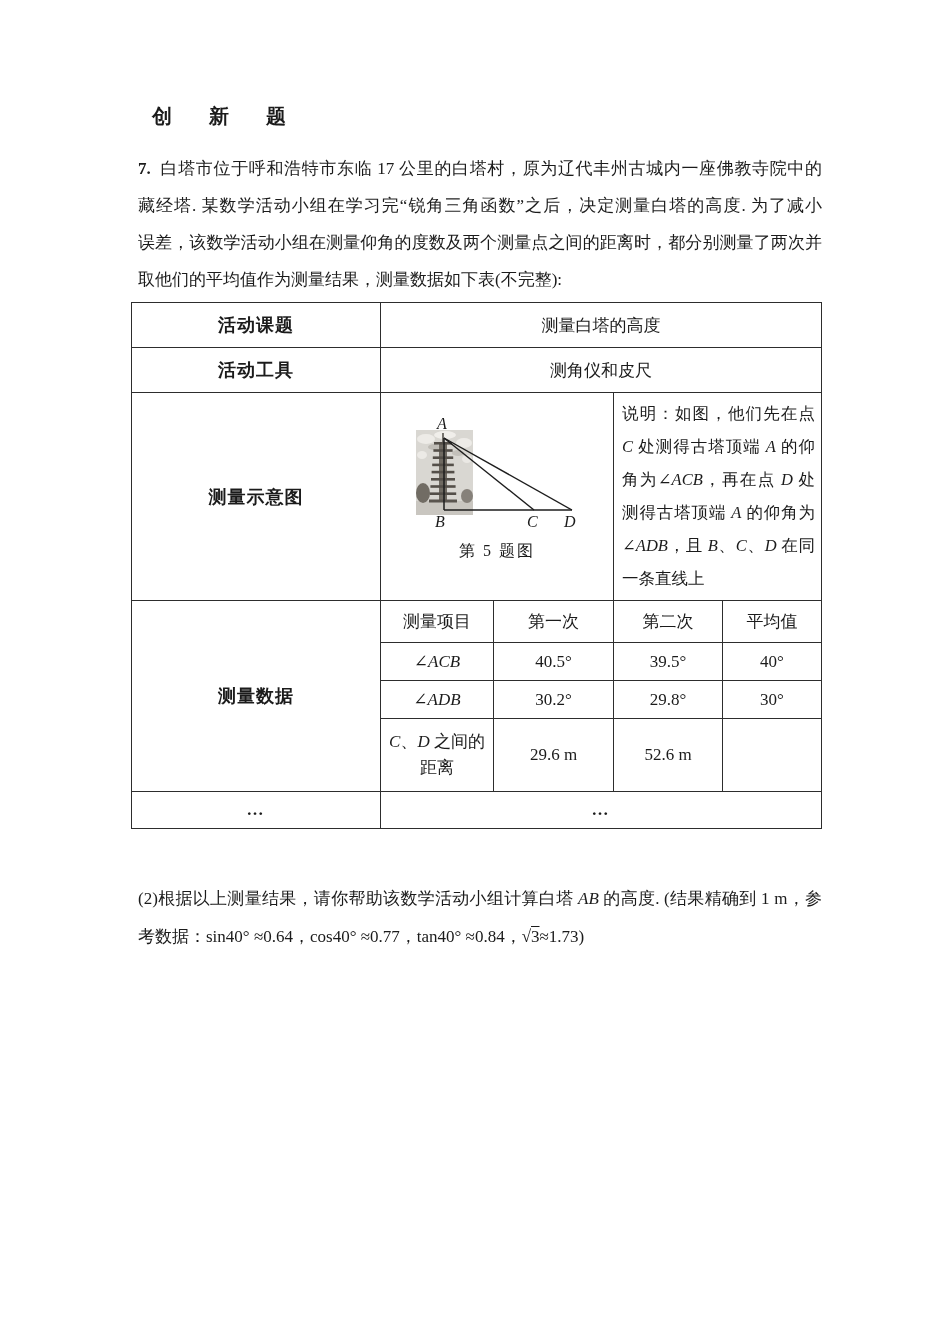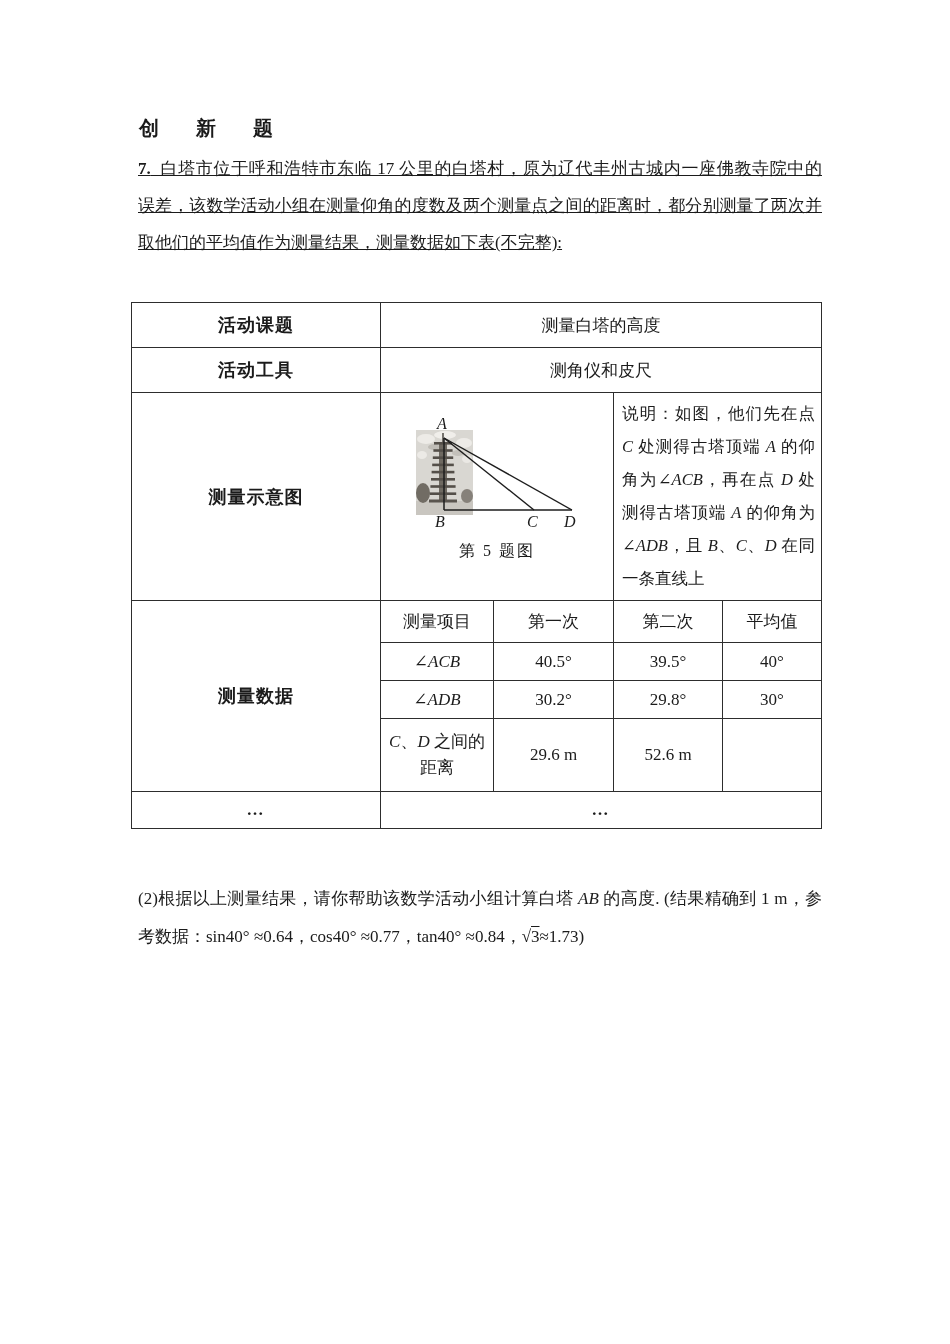--- a/index.html
+++ b/index.html
@@ -2,26 +2,26 @@
 <html><head>
 <meta charset="utf-8">
 <style>
   html,body{margin:0;padding:0;background:#ffffff;}
   .page{
     position:relative;width:950px;height:1344px;background:#fff;
     font-family:"Liberation Serif","DejaVu Serif",serif;
     color:#1b1b1b;overflow:hidden;
   }
   .section-title{
-    position:absolute;left:139px;top:103px;
+    position:absolute;left:152px;top:103px;
     font-family:"Liberation Sans","DejaVu Sans",sans-serif;
-    font-weight:700;font-size:20px;letter-spacing:37px;white-space:nowrap;margin-top:12px;
+    font-weight:700;font-size:20px;letter-spacing:37px;white-space:nowrap;
   }
   .intro{position:absolute;left:138px;top:150px;width:684px;font-size:17px;}
-  .intro .line{height:37px;line-height:37px;text-decoration:underline;}
+  .intro .line{height:37px;line-height:37px;}
   .fill{text-align:justify;text-align-last:justify;}
   .seg-b{font-weight:bold;}
   .seg-i{font-style:italic;font-family:"Liberation Serif","DejaVu Serif",serif;}
   .seg-v{text-decoration:overline;}
   .seg-u{display:inline-block;width:340px;height:1em;border-bottom:1.5px solid #1b1b1b;vertical-align:baseline;}
   
   .tblwrap{position:absolute;left:131px;top:302px;}
   table{border-collapse:collapse;table-layout:fixed;width:690px;}
   td{border:1.5px solid #2d2d2d;text-align:center;vertical-align:middle;
      font-size:17px;padding:0;overflow:hidden;}
@@ -50,20 +50,21 @@
 </style>
 </head>
 <body>
 
 <div class="page">
 
   <div class="section-title">创新题</div>
 
   <div class="intro">
     <div class="line fill"><span class="seg-b">7.</span><span>&nbsp;&nbsp;白塔市位于呼和浩特市东临 17 公里的白塔村，原为辽代丰州古城内一座佛教寺院中的</span></div>
+    <div class="line fill"><span>藏经塔. 某数学活动小组在学习完“锐角三角函数”之后，决定测量白塔的高度. 为了减小</span></div>
     <div class="line fill"><span>误差，该数学活动小组在测量仰角的度数及两个测量点之间的距离时，都分别测量了两次并</span></div>
     <div class="line"><span>取他们的平均值作为测量结果，测量数据如下表(不完整):</span></div>
   </div>
 
   <div class="tblwrap">
     <table>
       <colgroup>
         <col style="width:249px">
           <col style="width:113px">
           <col style="width:120px">

